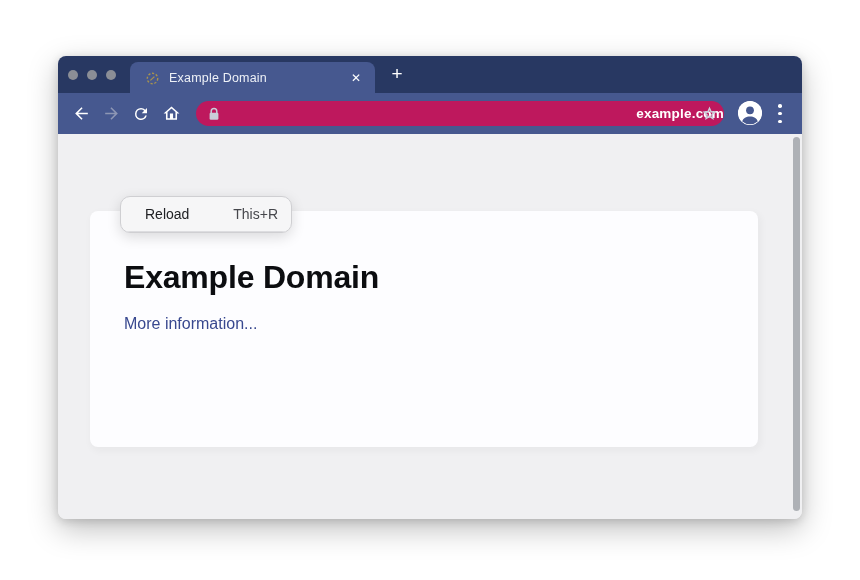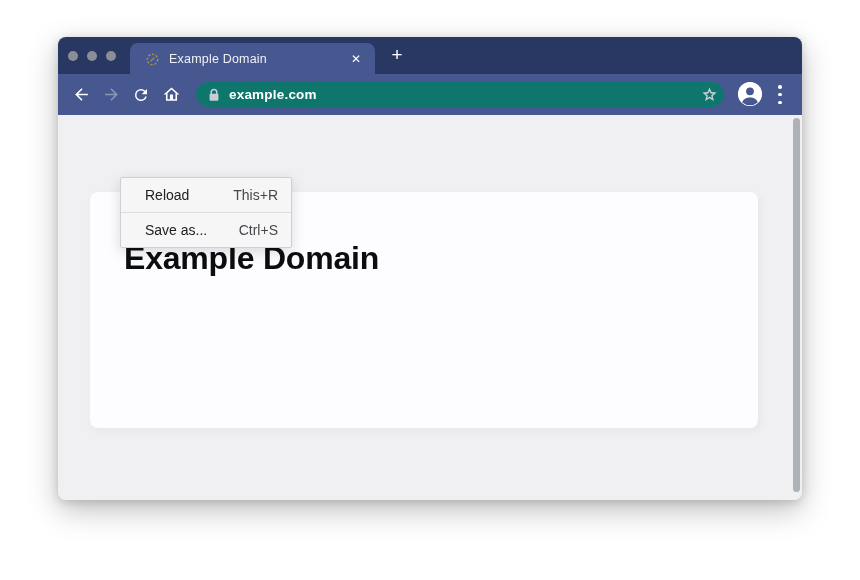--- a/index.html
+++ b/index.html
@@ -1,42 +1,42 @@
 <!DOCTYPE html>
 <html><head>
 <meta charset="utf-8">
 <style>
   html,body{margin:0;padding:0;background:#ffffff;}
   body{font-family:"Liberation Sans","DejaVu Sans",sans-serif;-webkit-font-smoothing:antialiased;}
   .stage{position:relative;width:860px;height:580px;background:#ffffff;overflow:hidden;}
 
   
-  .window{position:absolute;left:58px;top:37px;width:744px;height:463px;border-radius:8px;
+  .window{position:absolute;left:58px;top:56px;width:744px;height:463px;border-radius:8px;
           overflow:hidden;background:#f0f0f2;
           box-shadow:0 10px 30px rgba(0,0,0,0.25),0 2px 10px rgba(0,0,0,0.15);}
 
   
   .titlebar{position:relative;height:37px;background:#283862;}
   .lights{position:absolute;left:10px;top:0;height:37px;display:flex;align-items:center;gap:9px;}
   .light{width:10px;height:10px;border-radius:50%;background:#8b8e96;}
   .tab{position:absolute;left:72px;top:6px;width:245px;height:31px;background:#46588f;
        border-radius:8px 8px 0 0;display:flex;align-items:center;}
   .favicon{margin-left:16px;width:13px;height:13px;flex:0 0 auto;}
   .tab-title{margin-left:10px;font-size:12.5px;color:#eef1f7;letter-spacing:.2px;white-space:nowrap;
              overflow:hidden;flex:1 1 auto;}
   .tab-close{position:absolute;right:11px;top:0;height:31px;width:16px;display:flex;align-items:center;
              justify-content:center;color:#ffffff;font-size:12px;cursor:default;}
   .newtab{position:absolute;left:330px;top:9px;width:18px;height:18px;color:#ffffff;font-size:19px;
           line-height:18px;text-align:center;font-weight:400;}
 
   
   .navbar{position:relative;height:41px;background:#46588f;display:flex;align-items:center;padding-left:10px;}
   .navbtn{width:26px;height:26px;margin-right:4px;display:flex;align-items:center;justify-content:center;flex:0 0 auto;}
-  .pill{margin-left:8px;width:528px;height:25px;border-radius:13px;background:#0f766e;display:flex;
-        align-items:center;padding-left:12px;box-sizing:border-box;position:relative;flex:0 0 auto;}
+  .pill{margin-left:8px;width:528px;height:25px;border-radius:13px;background:#be185d;display:flex;
+        align-items:center;padding-left:12px;box-sizing:border-box;position:relative;flex:0 0 auto;justify-content:space-between;}
   .lock{flex:0 0 auto;display:flex;}
   .url{margin-left:9px;color:#ffffff;font-size:13.5px;font-weight:700;letter-spacing:.2px;}
   .star{position:absolute;right:6px;top:4px;width:17px;height:17px;display:flex;}
   .avatar{position:absolute;left:680px;top:8px;width:24px;height:24px;border-radius:50%;background:#ffffff;
           overflow:hidden;display:flex;}
   .dots{position:absolute;left:719px;top:11px;width:6px;height:19px;display:flex;flex-direction:column;
         justify-content:space-between;align-items:center;}
   .dot{width:3.5px;height:3.5px;border-radius:50%;background:#ffffff;}
 
   
@@ -45,21 +45,21 @@
         background:#fdfdff;border-radius:8px;padding:48px 34px 0 34px;
         box-shadow:2px 3px 7px 2px rgba(0,0,0,0.03);}
   .card h1{margin:0;font-size:32px;line-height:1.15;font-weight:700;color:#0c0d10;letter-spacing:-.2px;}
   .card p.body{margin:25px 0 0 0;font-size:15.5px;line-height:23px;color:#1d1e20;max-width:585px;}
   .card p.link-row{margin:19px 0 0 0;}
   .card a{font-size:16px;color:#38488f;text-decoration:none;}
   .scroll-thumb{position:absolute;right:2px;top:3px;width:7px;height:374px;border-radius:4px;background:#aeb1b6;}
 
   
   .ctxmenu{position:absolute;left:62px;top:140px;width:170px;background:#f6f6f7;
-           border:1px solid #cfcfd2;border-radius:2px;z-index:10;
+           border:1px solid #cfcfd2;border-radius:10px;z-index:10;
            box-shadow:0 4px 14px rgba(0,0,0,0.14);overflow:hidden;}
   .ctxrow{height:34px;display:flex;align-items:center;justify-content:space-between;
           padding:0 13px 0 24px;font-size:14px;}
   .ctxrow .lbl{color:#202124;}
   .ctxrow .sc{color:#46474c;}
   .ctxdiv{height:1px;background:#dddde0;}
 </style>
 </head>
 <body>
 
@@ -132,30 +132,29 @@
       <span class="dots">
         <span class="dot"></span>
         <span class="dot"></span>
         <span class="dot"></span>
       </span>
     </div>
 
     <div class="content">
       <div class="card">
         <h1>Example Domain</h1>
+        <p class="link-row">
+          <a href="#">More information...</a>
+        </p>
       </div>
       <div class="scroll-thumb"></div>
     </div>
 
     <div class="ctxmenu">
       <div class="ctxrow">
         <span class="lbl">Reload</span>
         <span class="sc">This+R</span>
       </div>
       <div class="ctxdiv"></div>
-      <div class="ctxrow">
-        <span class="lbl">Save as...</span>
-        <span class="sc">Ctrl+S</span>
-      </div>
     </div>
 
   </div>
 </div>
 
 </body></html>

